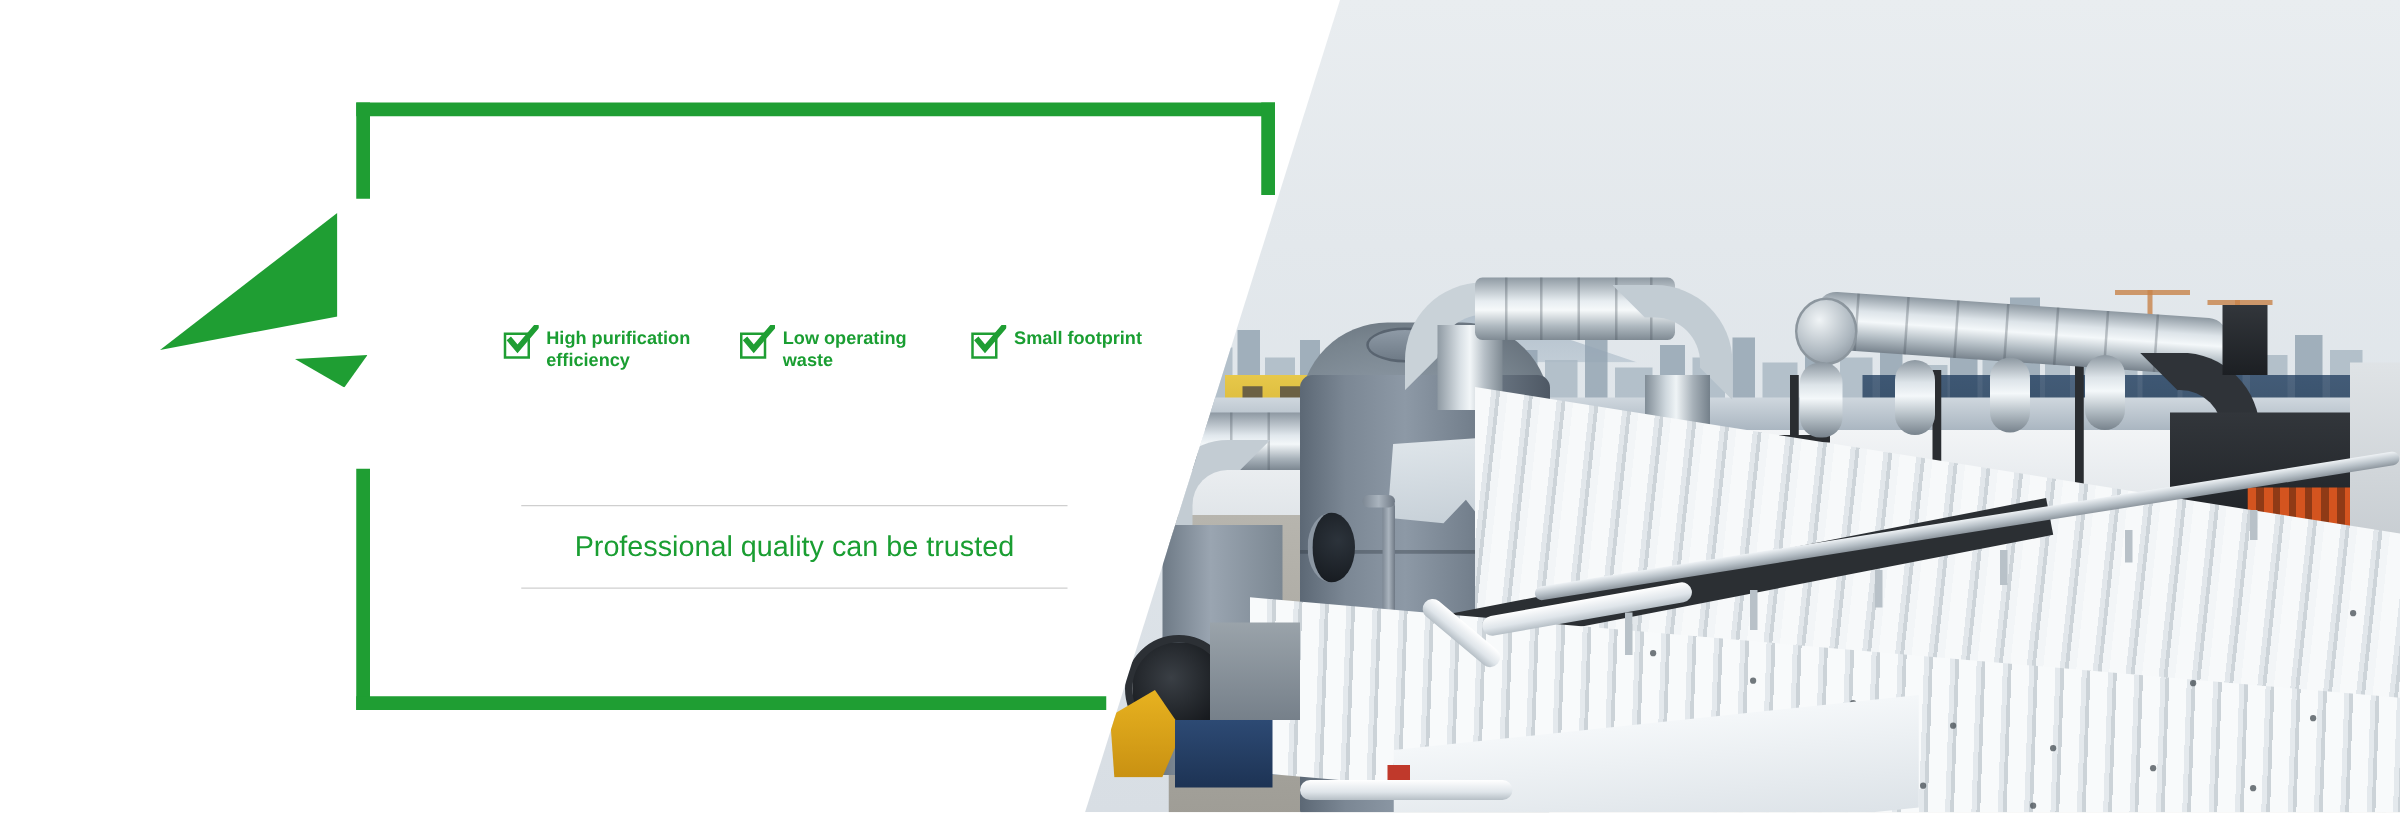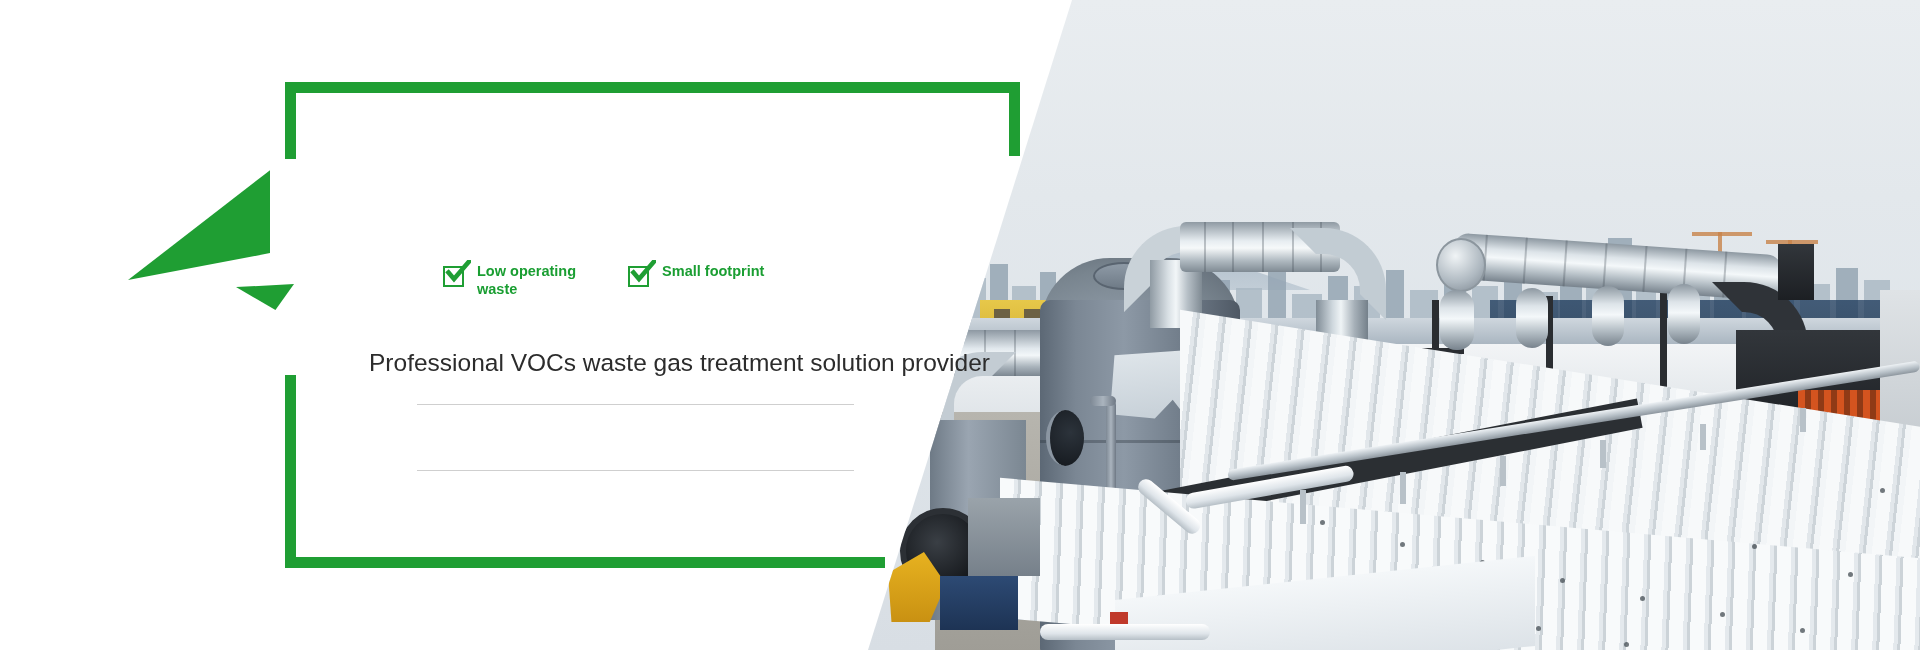--- a/index.html
+++ b/index.html
@@ -516,20 +516,30 @@
   <div class="frame-seg" id="frame-left-bot"></div>
   <div class="frame-seg" id="frame-right-top"></div>
   <div class="frame-seg" id="frame-bottom"></div>
 
   <div class="tri-big"></div>
   <div class="tri-small"></div>
 
 
   <div id="features">
 
+    <div class="feature">
+      <span class="cb">
+        <span class="box"></span>
+        <svg class="tick" viewBox="0 0 26 26" aria-hidden="true">
+          <path d="M3.5 12.5 L9 19 L24 1.5" fill="none" stroke="#1f9e33" stroke-width="4.6" stroke-linecap="square" stroke-linejoin="miter"></path>
+        </svg>
+      </span>
+      <span class="ftext">High purification
+efficiency</span>
+    </div>
 
     <span class="fgap1"></span>
 
     <div class="feature">
       <span class="cb">
         <span class="box"></span>
         <svg class="tick" viewBox="0 0 26 26" aria-hidden="true">
           <path d="M3.5 12.5 L9 19 L24 1.5" fill="none" stroke="#1f9e33" stroke-width="4.6" stroke-linecap="square" stroke-linejoin="miter"></path>
         </svg>
       </span>
@@ -544,17 +554,17 @@
         <span class="box"></span>
         <svg class="tick" viewBox="0 0 26 26" aria-hidden="true">
           <path d="M3.5 12.5 L9 19 L24 1.5" fill="none" stroke="#1f9e33" stroke-width="4.6" stroke-linecap="square" stroke-linejoin="miter"></path>
         </svg>
       </span>
       <span class="ftext">Small footprint</span>
     </div>
 
   </div>
 
-  <div id="tagline">Professional VOCs waste gas treatment solution provider</div>
   <div class="divider" id="divider-top"></div>
+  <div id="subtagline">Professional quality can be trusted</div>
   <div class="divider" id="divider-bottom"></div>
 
 </div>
 
 </body></html>

